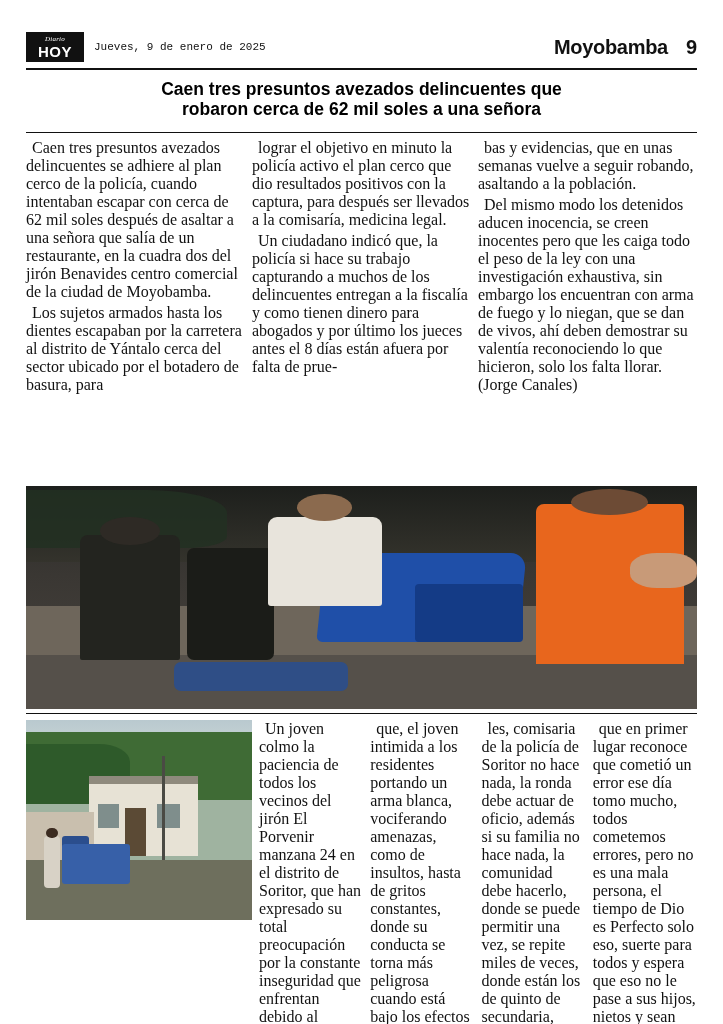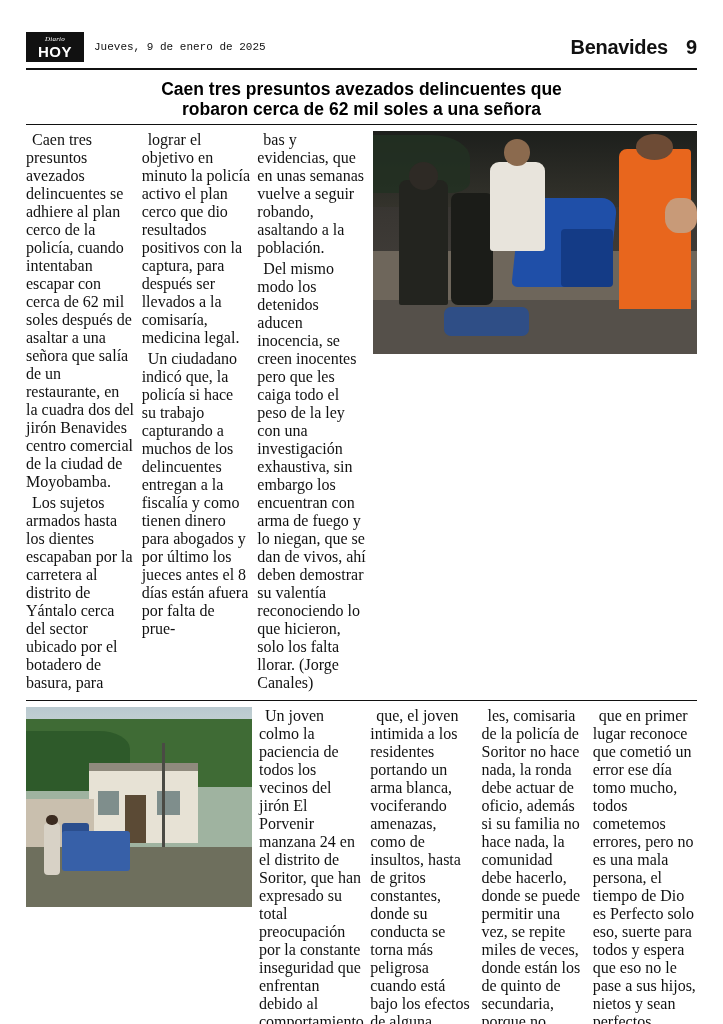--- a/index.html
+++ b/index.html
@@ -65,40 +65,40 @@
   }
 
   
   .headline {
     font-family: "Liberation Sans", sans-serif;
     font-weight: bold;
     text-align: center;
     line-height: 1.14;
     color: #000;
   }
-  .headline.h1 { font-size: 17.5px; margin: 6px 0 4px 0; }
+  .headline.h1 { font-size: 17.5px; margin: 6px 0 12px 0; }
   .headline.h2 { font-size: 17px; margin: 4px 0 4px 0; }
   .rule {
     border: none;
     border-top: 1.4px solid #111;
     margin: 2px 0 6px 0;
   }
   .col { flex: 1 1 0; min-width: 0; }
   .col p { margin: 0 0 3.5px 0; text-indent: 6px; hyphens: auto; }
   .col p:first-child { text-indent: 6px; }
 
   .photo {
     position: relative;
     overflow: hidden;
     background: #6b7b63;
     border: 0;
   }
 
   
-  .a1 { display: flex; gap: 7px; }
+  .a1 { display: flex; gap: 7px; flex-direction: column; }
   .a1 .textwrap { flex: 0 0 340px; display: flex; gap: 7px; }
   .a1 .textwrap .col { flex: 1 1 0; }
   .a1 .photo { flex: 1 1 auto; height: 223px; }
 
   
   .a2 { display: flex; gap: 7px; }
   .a2 .photo { flex: 0 0 226px; height: 200px; }
   .a2 .textwrap { flex: 1 1 auto; display: flex; gap: 7px; }
 
   
@@ -143,21 +143,21 @@
 <body>
 
 <div class="page">
 
   <div class="masthead">
     <div class="logo-box">
       <span class="logo-top">Diario</span>
       <span class="logo-bottom">HOY</span>
     </div>
     <div class="date">Jueves, 9 de enero de  2025</div>
-    <div class="section-title">Benavides</div>
+    <div class="section-title">Moyobamba</div>
     <div class="page-num">9</div>
   </div>
 
   <div>
     <div class="headline h1">
       <div>Caen tres presuntos avezados delincuentes que</div>
       <div>robaron cerca de 62 mil soles a una señora</div>
     </div>
     <hr class="rule">
     <div class="a1">

